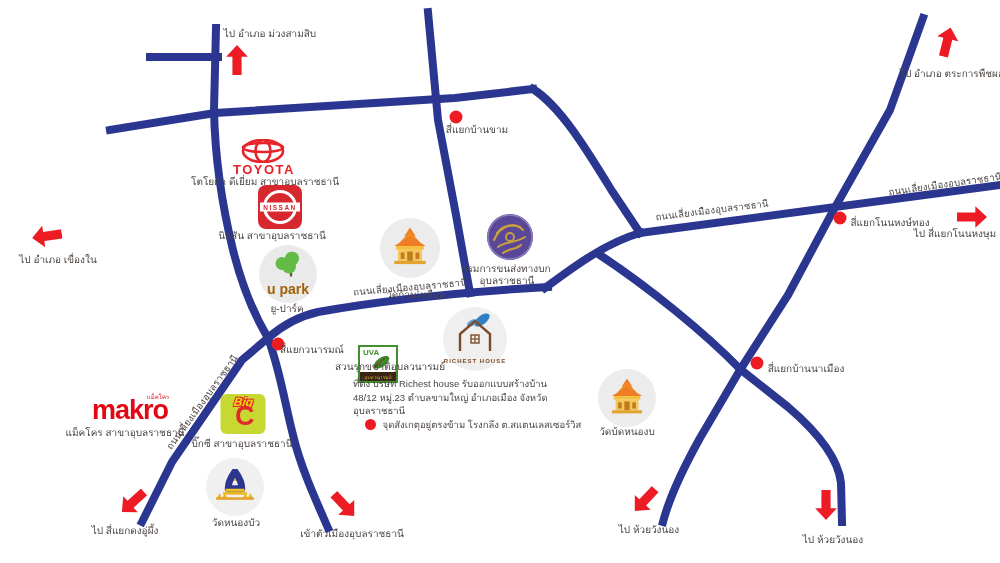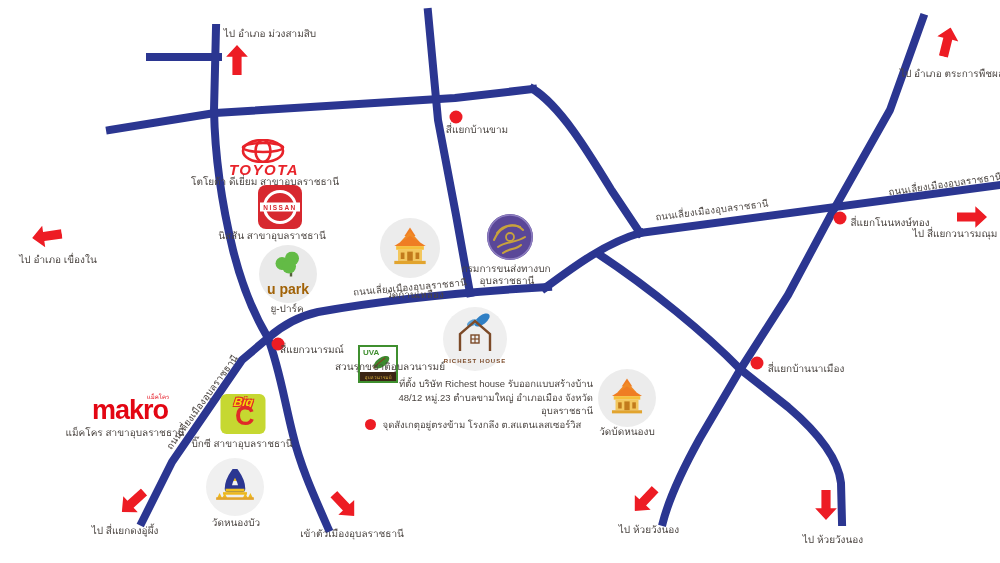--- a/index.html
+++ b/index.html
@@ -13,21 +13,21 @@
   .lbl{position:absolute;transform:translate(-50%,-50%);font-size:10px;line-height:1.5;
        color:var(--text);white-space:nowrap;}
   .roadlbl{position:absolute;transform:translate(-50%,-50%) rotate(var(--r,0deg));
        font-size:9.5px;color:var(--text);white-space:nowrap;letter-spacing:.2px;}
   .arrow{position:absolute;width:22px;height:30px;}
   .arrow polygon{fill:var(--marker);}
   .dot{position:absolute;width:13px;height:13px;border-radius:50%;background:var(--marker);
        transform:translate(-50%,-50%);}
   .disc{position:absolute;border-radius:50%;background:#eaeaea;transform:translate(-50%,-50%);}
   .brand{position:absolute;transform:translate(-50%,-50%);font-weight:bold;white-space:nowrap;}
-  .toyota-word{color:#e8232a;font-size:15px;letter-spacing:1.5px;font-style:italic;}
+  .toyota-word{color:#e8232a;font-size:13px;letter-spacing:1.5px;}
   .nissan-box{background:#d7282f;border-radius:8px;}
   .nissan-word{position:absolute;left:50%;top:50%;transform:translate(-50%,-50%);
        color:#d7282f;font-size:6.5px;font-weight:bold;letter-spacing:1.5px;}
   .upark-word{position:absolute;transform:translate(-50%,-50%);font-size:14px;color:#a16207;
        font-weight:700;white-space:nowrap;}
   .uva-box{background:#fff;border:2px solid #3f8f2f;box-sizing:border-box;margin-top:28px;}
   .uva-word{position:absolute;left:3px;top:1px;font-size:8px;font-weight:bold;color:#3f8f2f;}
   .uva-bar{position:absolute;left:0;bottom:0;width:100%;height:9px;background:#3a2414;
        display:flex;align-items:center;justify-content:center;}
   .uva-bar span{font-size:5px;color:#d8b13c;white-space:nowrap;}
@@ -36,21 +36,21 @@
   .makro-word{position:absolute;transform:translate(-50%,-50%);font-size:27px;font-weight:bold;
        color:#e30613;letter-spacing:-1px;}
   .makro-sub{position:absolute;transform:translate(-50%,-50%);font-size:6px;color:#e30613;white-space:nowrap;}
   .bigc-box{background:#c6d831;border-radius:6px;}
   .big-word{position:absolute;left:50%;top:1px;transform:translate(-50%,0) skewX(-8deg);
        font-size:12px;font-weight:bold;font-style:italic;color:#f5d80c;
        text-shadow:-1px -1px 0 #e02a28,1px -1px 0 #e02a28,-1px 1px 0 #e02a28,1px 1px 0 #e02a28;}
   .c-word{position:absolute;left:54%;top:56%;transform:translate(-50%,-50%);
        font-size:27px;font-weight:900;color:#e02a28;}
   .dlt-lbl{font-size:10px;}
-  .addr{position:absolute;font-size:9.5px;color:var(--text);text-align:right;line-height:13.5px;}
+  .addr{position:absolute;font-size:9.5px;color:var(--text);text-align:left;line-height:13.5px;}
   .addr3{display:flex;align-items:center;justify-content:center;gap:7px;}
   .mini-dot{display:inline-block;width:11px;height:11px;border-radius:50%;background:var(--marker);}
 </style>
 </head>
 <body>
 
 <div class="stage">
 
   <svg class="roads" viewBox="0 0 1000 563">
     <defs>
@@ -109,21 +109,21 @@
   <div>
     <svg class="arrow" viewBox="0 0 26 36" style="left:47px;top:236px;transform:translate(-50%,-50%) rotate(-98deg)">
         <polygon points="13,0 26,14 18.5,14 18.5,36 7.5,36 7.5,14 0,14"></polygon>
       </svg>
     <span class="lbl" style="left:58px;top:259px">ไป อำเภอ เขื่องใน</span>
   </div>
   <div>
     <svg class="arrow" viewBox="0 0 26 36" style="left:972px;top:217px;transform:translate(-50%,-50%) rotate(90deg)">
         <polygon points="13,0 26,14 18.5,14 18.5,36 7.5,36 7.5,14 0,14"></polygon>
       </svg>
-    <span class="lbl" style="left:955px;top:233px">ไป สี่แยกวนารมณุม</span>
+    <span class="lbl" style="left:955px;top:233px">ไป สี่แยกโนนหงษุม</span>
   </div>
   <div>
     <svg class="arrow" viewBox="0 0 26 36" style="left:133px;top:502px;transform:translate(-50%,-50%) rotate(-132deg)">
         <polygon points="13,0 26,14 18.5,14 18.5,36 7.5,36 7.5,14 0,14"></polygon>
       </svg>
     <span class="lbl" style="left:125px;top:530px">ไป สี่แยกดงอู่ผึ้ง</span>
   </div>
   <div>
     <svg class="arrow" viewBox="0 0 26 36" style="left:344px;top:505px;transform:translate(-50%,-50%) rotate(137deg)">
         <polygon points="13,0 26,14 18.5,14 18.5,36 7.5,36 7.5,14 0,14"></polygon>

